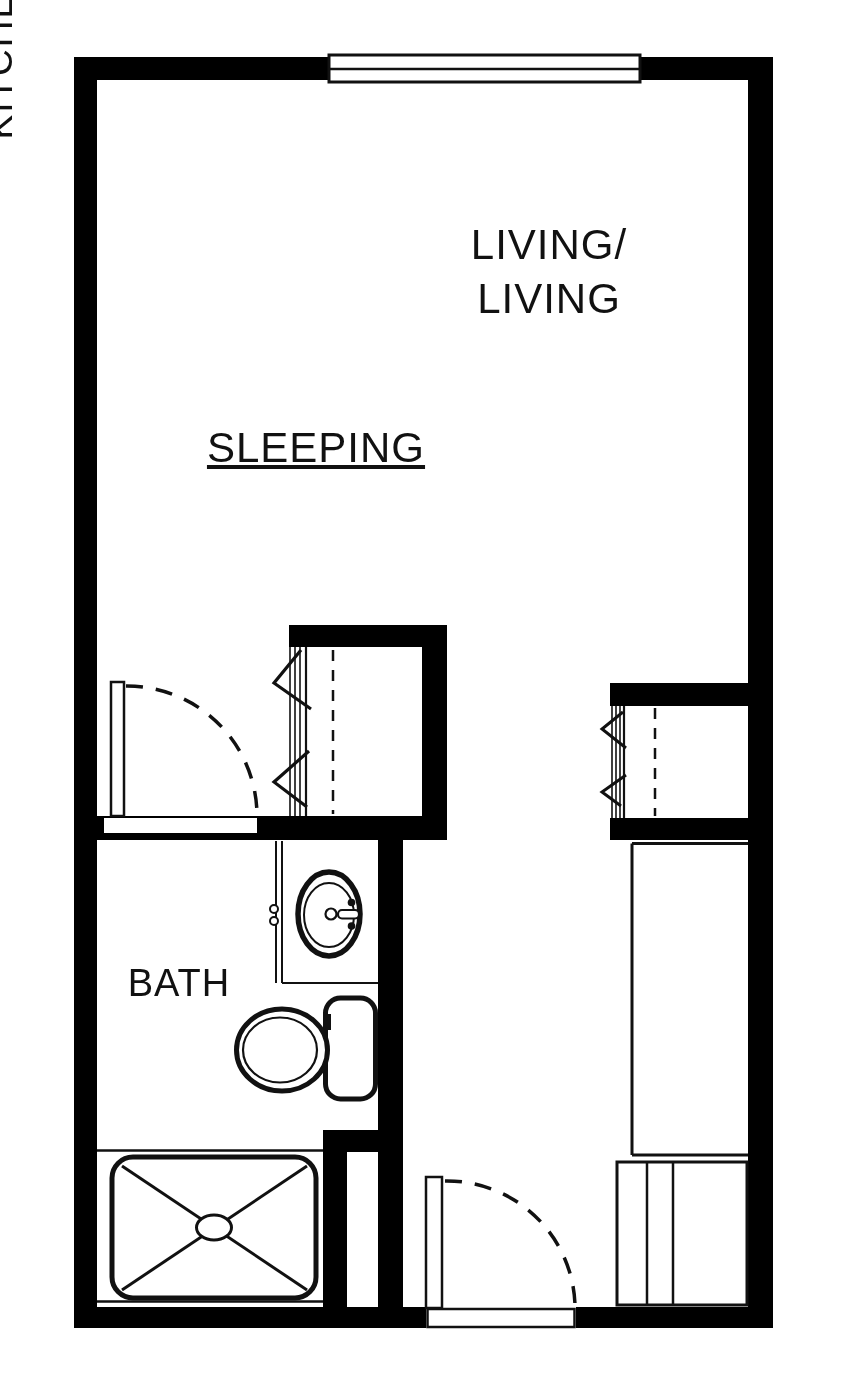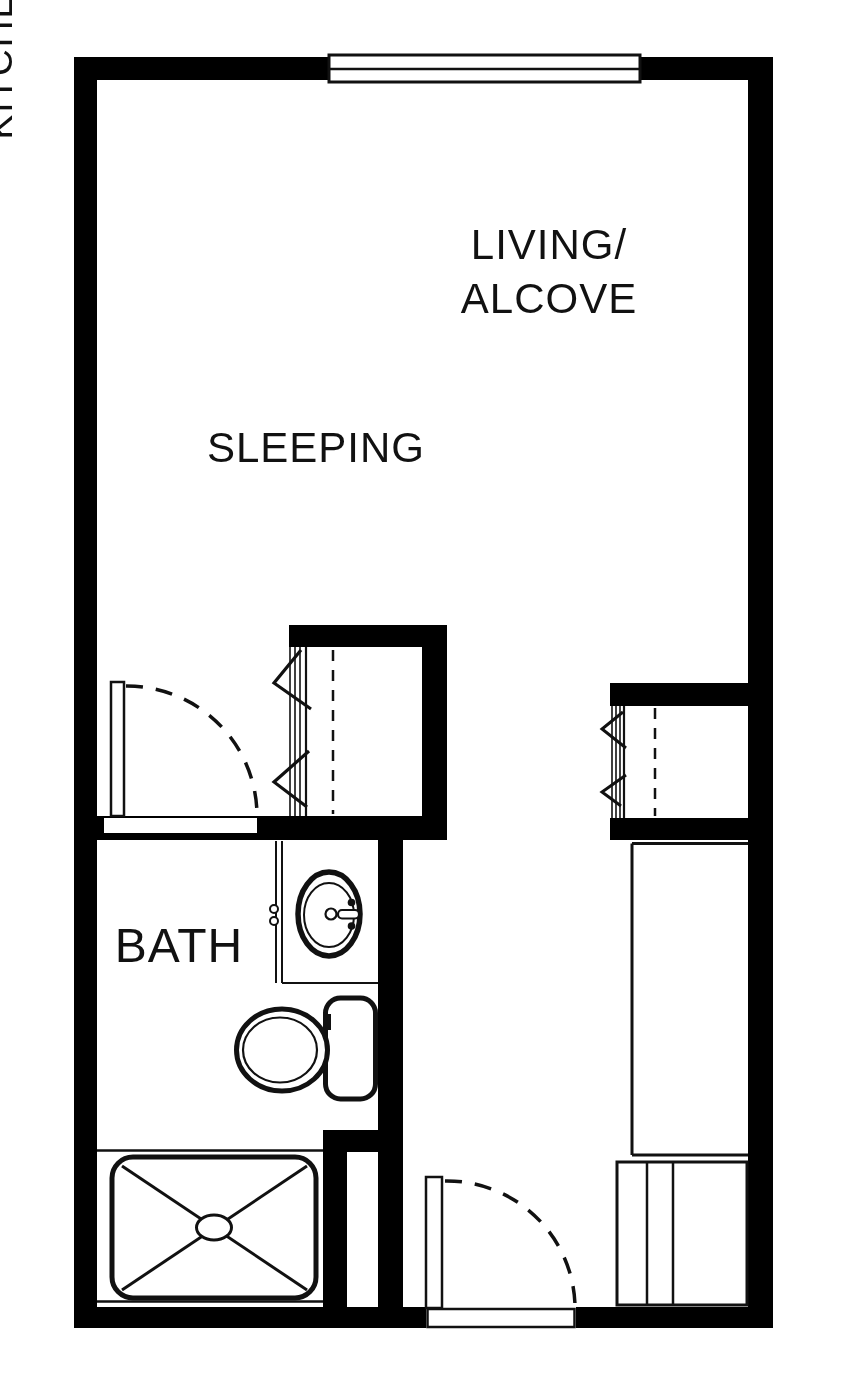--- a/index.html
+++ b/index.html
@@ -5,22 +5,22 @@
   html,body{margin:0;padding:0;background:#ffffff;}
   #plan{position:relative;width:846px;height:1375px;background:#ffffff;overflow:hidden;
         font-family:"Liberation Sans", sans-serif;}
   #plan svg{position:absolute;left:0;top:0;}
   .room-label{position:absolute;color:#111;font-weight:400;letter-spacing:1px;
               text-align:center;white-space:nowrap;}
   .lbl-43{font-size:42px;line-height:46px;}
   #living-label{left:430px;top:222px;width:238px;}
   #living-label .line{margin-bottom:8px;}
   #sleeping-label{left:166px;top:425px;width:300px;}
-  #sleeping-label .line{margin-bottom:13px;}
-  #bath-label{left:104px;top:918px;width:150px;font-size:48px;}
+  #sleeping-label .line{margin-bottom:13px;text-decoration:underline;}
+  #bath-label{left:104px;top:962px;width:150px;font-size:38px;}
   #kitchenette-label{left:590px;top:1001px;width:0;height:0;overflow:visible;}
   #kitchenette-label .rot{position:absolute;transform:translate(-50%,-50%) rotate(-90deg);
      font-size:37px;letter-spacing:2px;color:#111;white-space:nowrap;}
 </style>
 </head>
 <body>
 
 <div id="plan">
   <svg width="846" height="1375" viewBox="0 0 846 1375">
 
@@ -122,21 +122,21 @@
     </g>
     <g>
       <rect x="617" y="1162" width="130" height="143" fill="#ffffff" stroke="#111" stroke-width="3"></rect>
       <line x1="647" y1="1162" x2="647" y2="1305" stroke="#111" stroke-width="2.5"></line>
       <line x1="673" y1="1162" x2="673" y2="1305" stroke="#111" stroke-width="2.5"></line>
     </g>
   </svg>
 
   <div id="living-label" class="room-label lbl-43">
     <div class="line">LIVING/</div>
-    <div class="line">ALCOVE</div>
+    <div class="line">LIVING</div>
   </div>
 
   <div id="sleeping-label" class="room-label lbl-43">
     <div class="line">SLEEPING</div>
   </div>
 
   <div id="bath-label" class="room-label">BATH</div>
 
   <div id="kitchenette-label">
     <div class="rot">KITCHENETTE</div>

